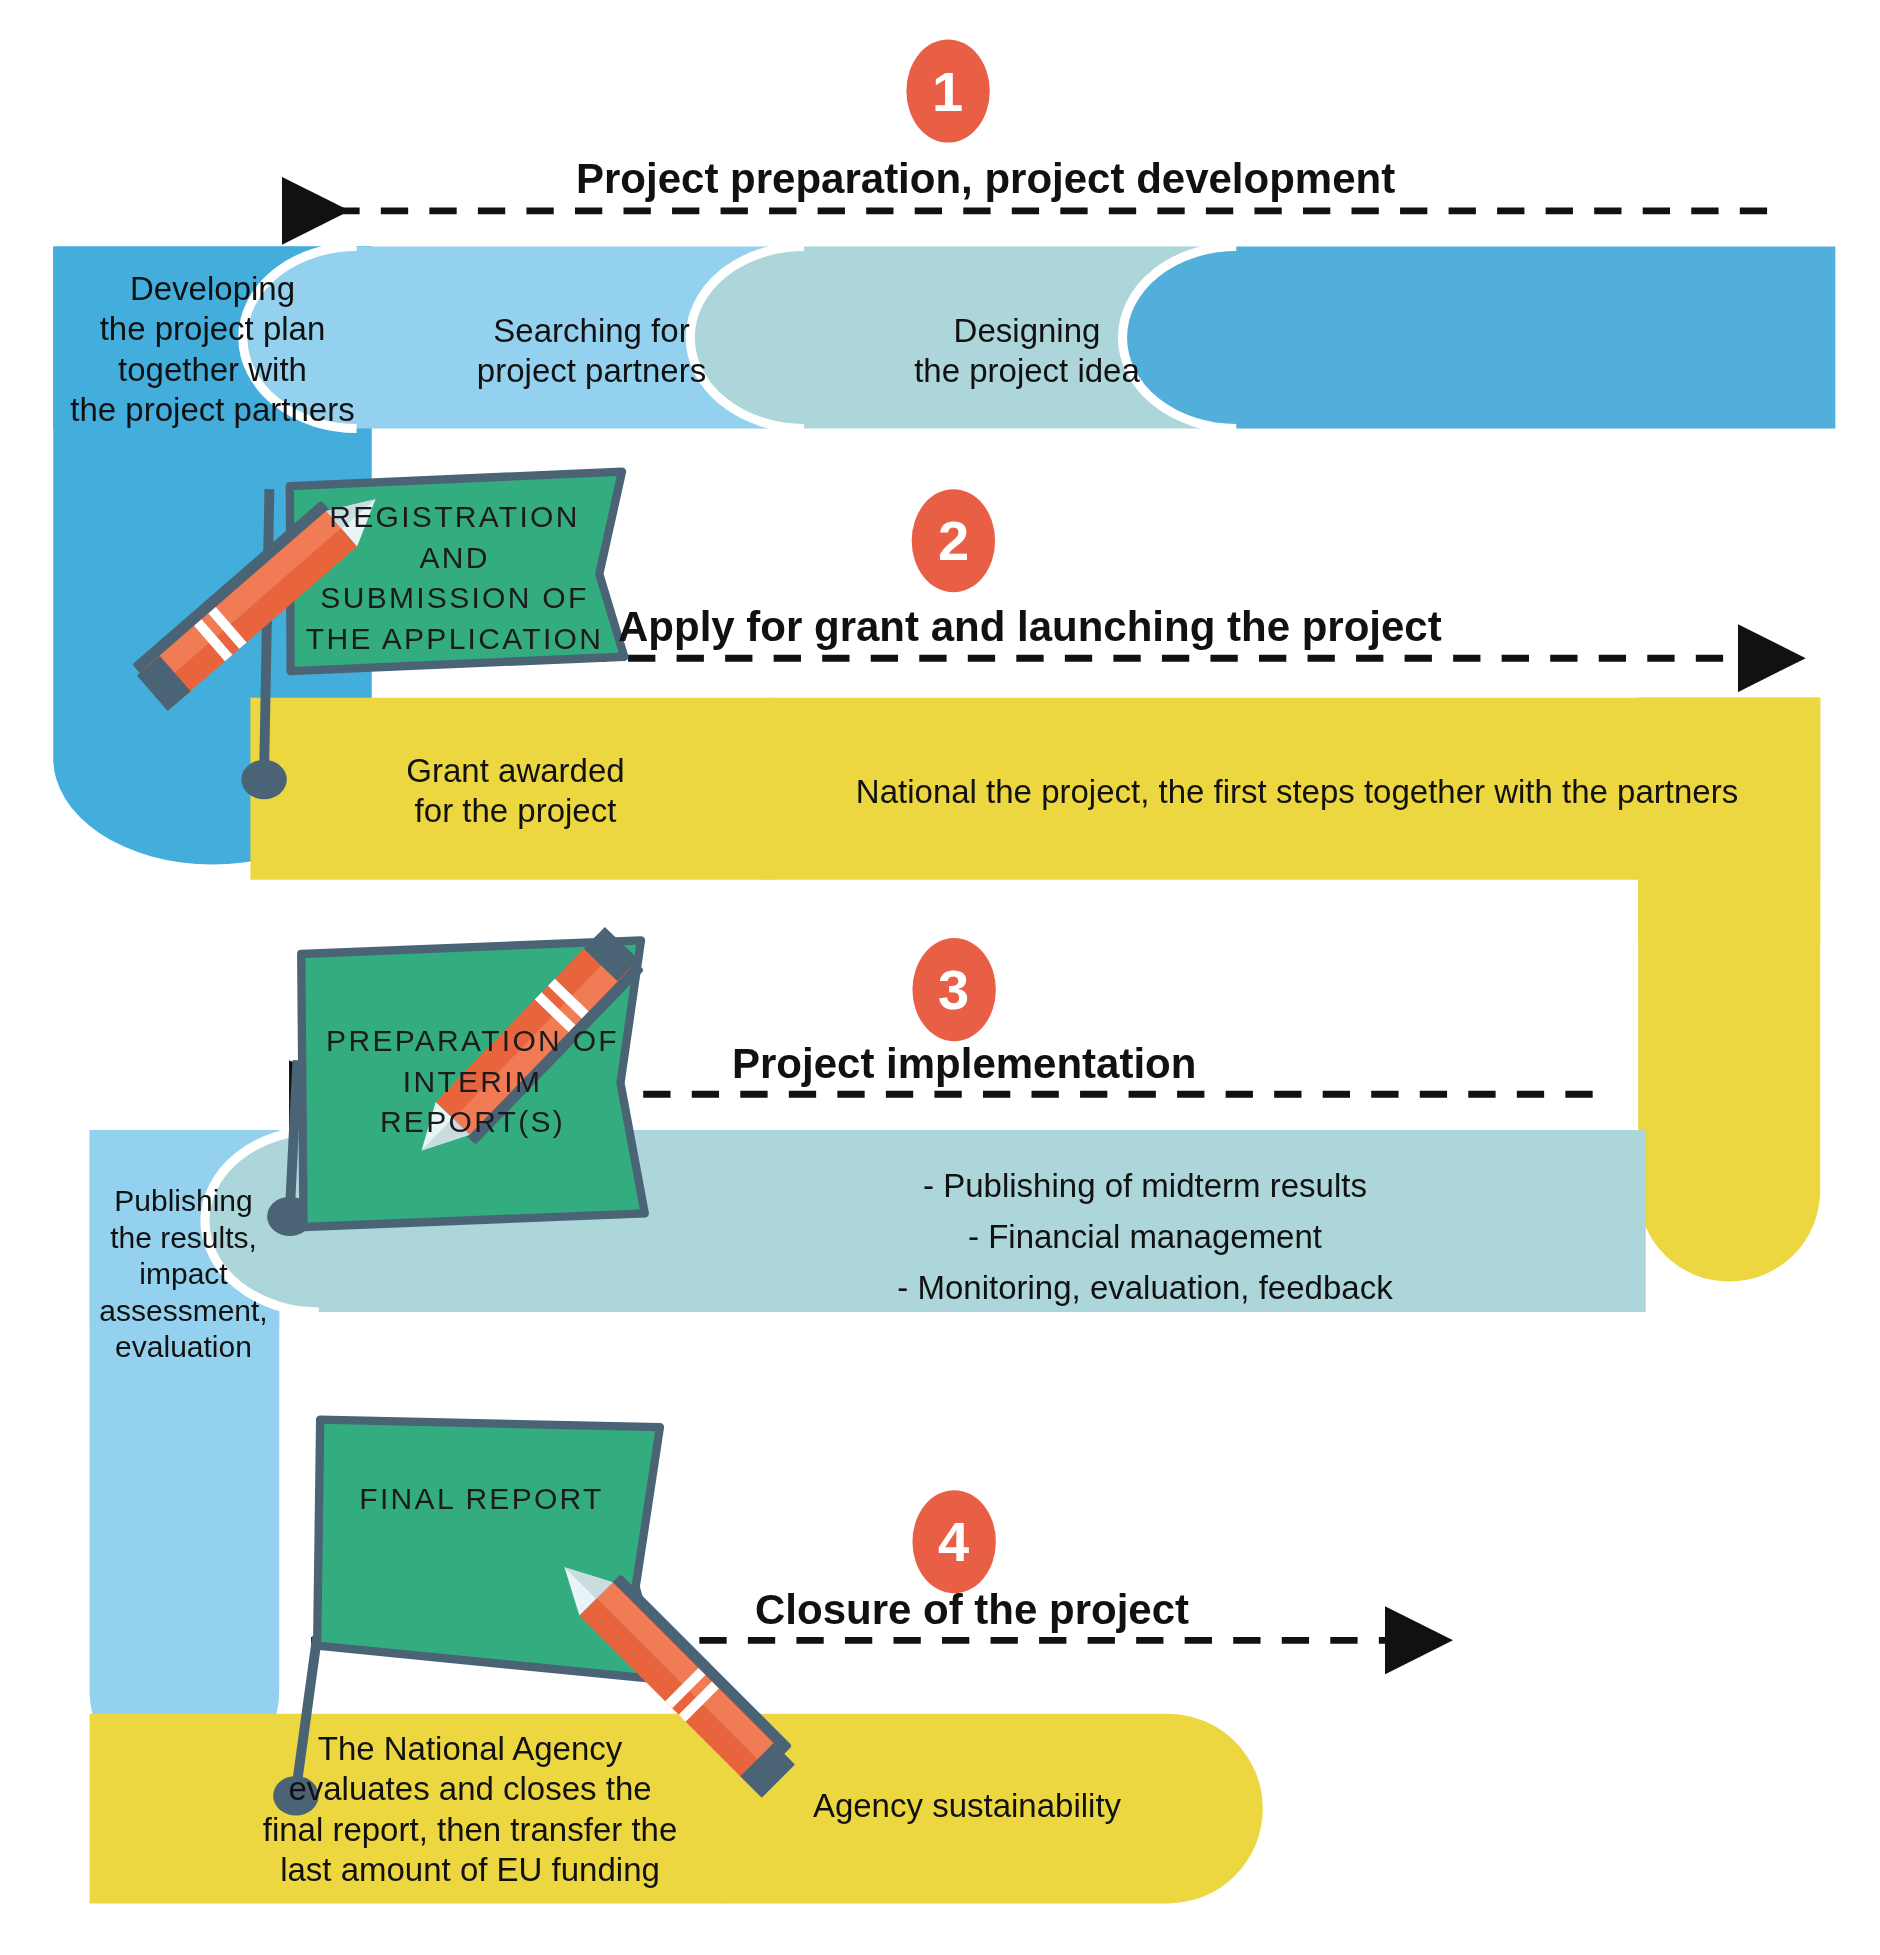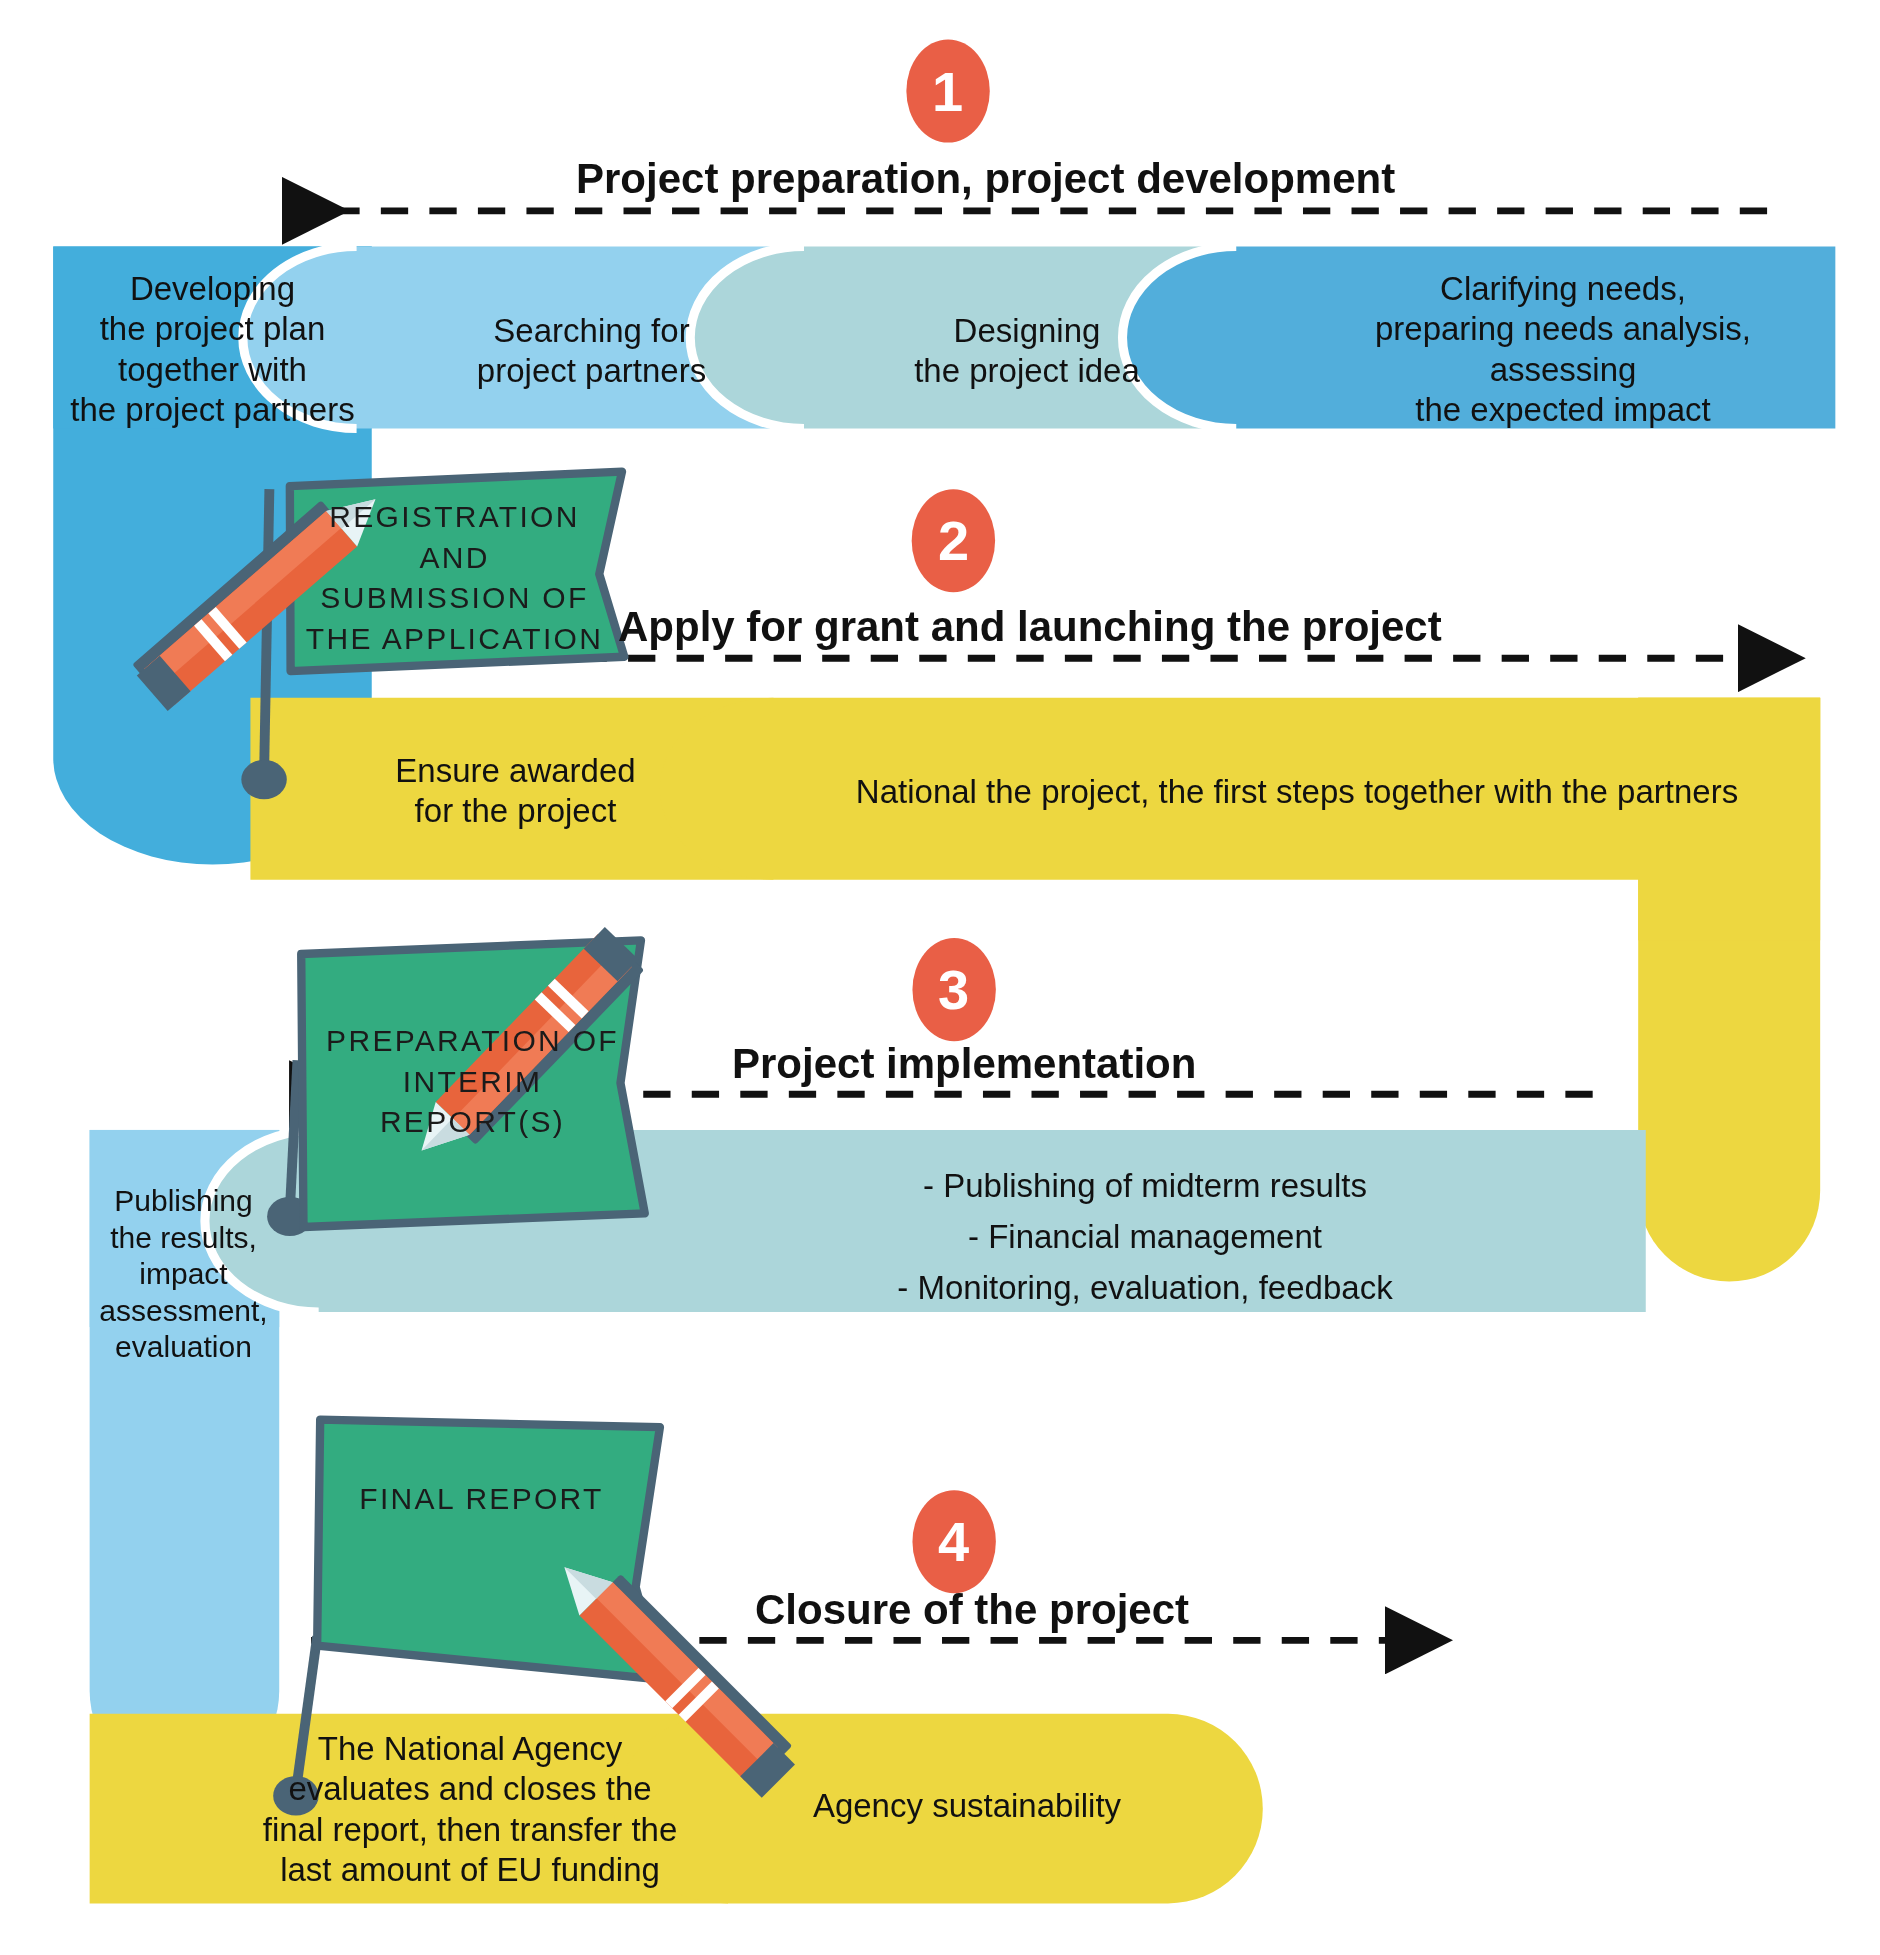--- a/index.html
+++ b/index.html
@@ -158,26 +158,22 @@
   <div class="lbl phase-title" style="left:755px;top:1584px;">Closure of the project</div>
 
   <div class="lbl band-text" style="left:61px;top:269px;width:303px;">Developing
 the project plan
 together with
 the project partners</div>
   <div class="lbl band-text" style="left:402px;top:311px;width:379px;">Searching for
 project partners</div>
   <div class="lbl band-text" style="left:849px;top:311px;width:356px;">Designing
 the project idea</div>
-  <div class="lbl band-text" style="left:1305px;top:269px;width:516px;">Clarifying needs,
-preparing needs analysis,
-assessing
-the expected impact</div>
 
-  <div class="lbl band-text" style="left:303px;top:751px;width:425px;">Ensure awarded
+  <div class="lbl band-text" style="left:303px;top:751px;width:425px;">Grant awarded
 for the project</div>
   <div class="lbl band-text" style="left:804px;top:772px;width:986px;">National the project, the first steps together with the partners</div>
 
   <div class="lbl band-text-sm" style="left:83px;top:1183px;width:201px;">Publishing
 the results,
 impact
 assessment,
 evaluation</div>
   <div class="bullets" style="left:728px;top:1160px;width:834px;">- Publishing of midterm results
 - Financial management

